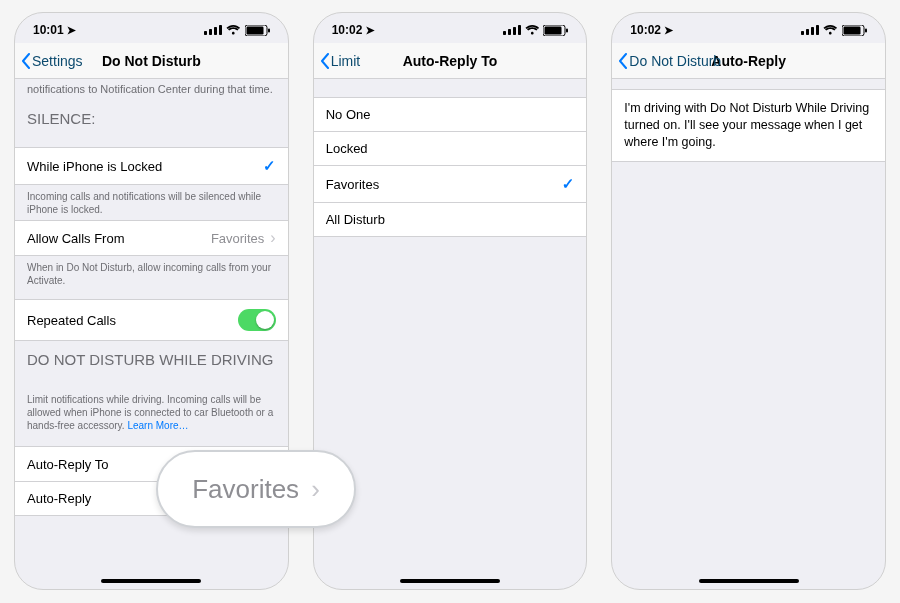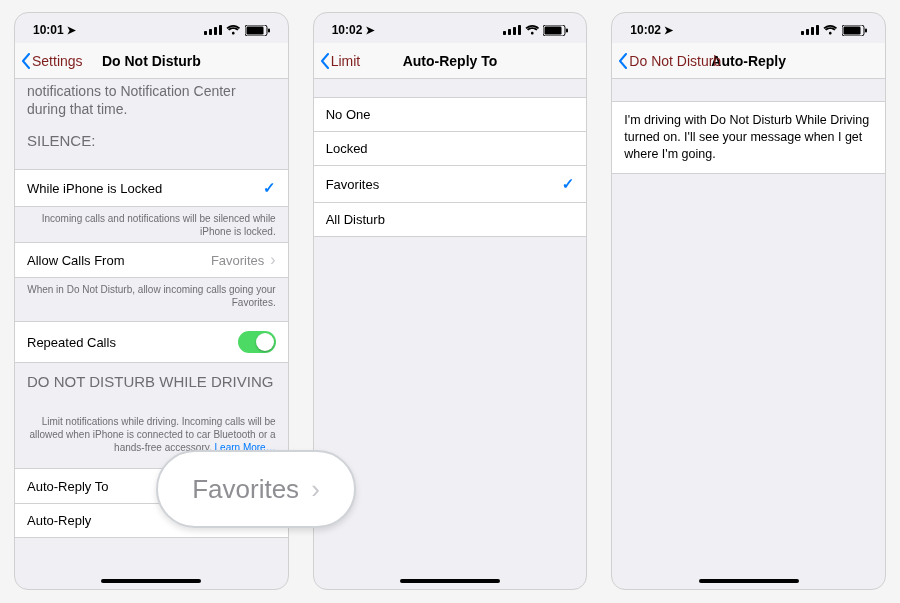--- a/index.html
+++ b/index.html
@@ -2,21 +2,21 @@
 <html><head>
 <meta charset="utf-8">
 <style>
   * { box-sizing: border-box; margin: 0; padding: 0; font-family: -apple-system, "Helvetica Neue", Arial, sans-serif; }
   body { background: #f5f5f5; width: 900px; height: 603px; overflow: hidden; position: relative; }
   .phones { display: flex; gap: 24px; padding: 12px 14px; }
   .phone {
     width: 276px; height: 578px;
     background: #efeff4;
     border: 1px solid #d0d0d0;
-    border-radius: 14px;
+    border-radius: 29px;
     overflow: hidden;
     display: flex; flex-direction: column;
     position: relative;
   }
   .statusbar {
     height: 30px;
     display: flex; align-items: center; justify-content: space-between;
     padding: 4px 18px 0 18px;
     font-size: 12px; font-weight: 600;
     color:#000;
@@ -28,34 +28,33 @@
     background: #f8f8f8;
     border-bottom: 1px solid #d1d1d4;
     display: flex; align-items: center; justify-content: center;
     position: relative;
     font-size: 14px;
   }
   .nav-title { font-weight: 600; font-size: 14px;}
   .nav-back {
     position: absolute; left: 6px; top: 0; bottom:0;
     display: flex; align-items:center;
-    color: #7f1d1d; font-size: 14px;
+    color: #0c4a6e; font-size: 14px;
     gap:1px;
   }
   .content { flex: 1; overflow: hidden; position: relative;}
   .section-header {
     font-size: 15px; color: #6d6d72;
     padding: 10px 12px 20px 12px;
     text-transform: uppercase;
   }
   .section-footer {
     font-size: 10px; color: #6d6d72;
     padding: 5px 12px 4px 12px;
     line-height: 1.3;
-    text-align: right;
   }
   .section-footer a { color:#007aff; text-decoration:none;}
   .row {
     background: #fff;
     border-top: 0.5px solid #d1d1d4;
     border-bottom: 0.5px solid #d1d1d4;
     padding: 9px 12px;
     display: flex; align-items: center; justify-content: space-between;
     font-size: 13px;
     min-height: 34px;
@@ -72,21 +71,21 @@
   .toggle::after{
     content:""; position:absolute; right:2px; top:2px;
     width:18px; height:18px; border-radius:50%;
     background:#fff; box-shadow: 0 1px 2px rgba(0,0,0,0.3);
   }
   .home-indicator {
     position:absolute; bottom:6px; left:50%; transform:translateX(-50%);
     width: 100px; height: 4px; border-radius: 2px; background:#000;
   }
   .truncated-top {
-    font-size: 14px; color:#6d6d72; padding: 3px 12px 4px;
+    font-size: 11px; color:#6d6d72; padding: 3px 12px 4px;
     line-height:1.3;
   }
   .callout {
     position:absolute;
     left: 156px; top: 450px;
     width: 200px; height: 78px;
     background:#fff;
     border: 2px solid #cfd2d6;
     border-radius: 40px;
     display:flex; align-items:center; justify-content:center; gap:12px;
@@ -95,21 +94,21 @@
     z-index: 50;
   }
   .callout .chev-big { color:#c7c7cc; font-size:26px;}
   .textblock {
     background:#fff;
     border-top:0.5px solid #d1d1d4;
     border-bottom:0.5px solid #d1d1d4;
     padding: 10px 12px;
     font-size: 12.5px; line-height:1.35;
     color:#000;
-    margin-top: 22px;
+    margin-top: 10px;
   }
   svg.sig { height:10px;}
   svg.wifi { height:10px;}
   svg.batt { height:11px;}
   .loc-icon{ font-size:11px;}
 </style>
 </head>
 <body>
 
 <div class="phones">
@@ -156,21 +155,21 @@
       </div>
       <div class="section-footer">Incoming calls and notifications will be silenced while iPhone is locked.</div>
 
       <div class="row">
         <span class="label">Allow Calls From</span>
         <span style="display:flex;align-items:center;gap:6px;">
           <span class="value">Favorites</span>
           <span class="chevron">›</span>
         </span>
       </div>
-      <div class="section-footer">When in Do Not Disturb, allow incoming calls going your Favorites.</div>
+      <div class="section-footer">When in Do Not Disturb, allow incoming calls from your Activate.</div>
 
       <div style="height:8px"></div>
       <div class="row">
         <span class="label">Repeated Calls</span>
         <div class="toggle"></div>
       </div>
 
       <div class="section-header">DO NOT DISTURB WHILE DRIVING</div>
       <div class="section-footer">
         <span>Limit notifications while driving. Incoming calls will be allowed when iPhone is connected to car Bluetooth or a hands-free accessory. </span><a>Learn More…</a>

